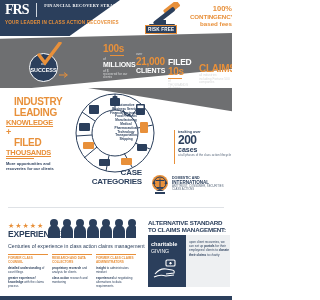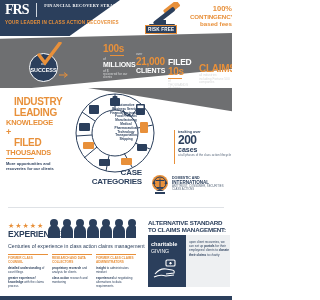--- a/index.html
+++ b/index.html
@@ -49,21 +49,21 @@
   .checkmk{position:absolute;left:36px;top:42px;width:26px;height:26px;}
   .arrow1{position:absolute;left:59px;top:64px;width:10px;height:6px;}
 
   
   .midsec{position:absolute;left:0;top:88px;width:232px;height:110px;background:#fff;}
   .greycorner{position:absolute;left:88px;top:88px;width:144px;height:40px;background:#6e6f71;
      clip-path:polygon(100% 0,100% 58%,0 0);}
 
   .ile{position:absolute;left:6px;top:96px;width:62px;}
   .ile1{color:#e8903a;font-size:10px;font-weight:bold;line-height:11px;letter-spacing:-.3px;margin-left:8px;}
-  .ile2{color:#e8903a;font-size:7.4px;font-weight:bold;line-height:9px;letter-spacing:-.2px;}
+  .ile2{color:#e8903a;font-size:7.4px;font-weight:bold;line-height:9px;letter-spacing:-.2px;text-decoration:underline;}
   .ile-plus{color:#e8903a;font-size:9px;font-weight:bold;line-height:10px;}
   .ile-sub{position:absolute;left:6px;top:162px;width:56px;color:#2b3f5c;font-size:4px;
      line-height:4.6px;font-weight:bold;}
   .ile-bar{position:absolute;left:6px;top:158px;width:28px;height:1px;background:#e8903a;}
 
   .wheel{position:absolute;left:74px;top:92px;width:82px;height:82px;}
   .inds{position:absolute;left:104px;top:104px;width:44px;color:#2b3f5c;font-size:3.1px;
      line-height:3.8px;text-align:center;font-weight:bold;}
   .cc{position:absolute;left:90px;top:168px;width:52px;text-align:right;color:#2b3f5c;
      font-size:8px;font-weight:bold;line-height:9px;letter-spacing:-.2px;}

